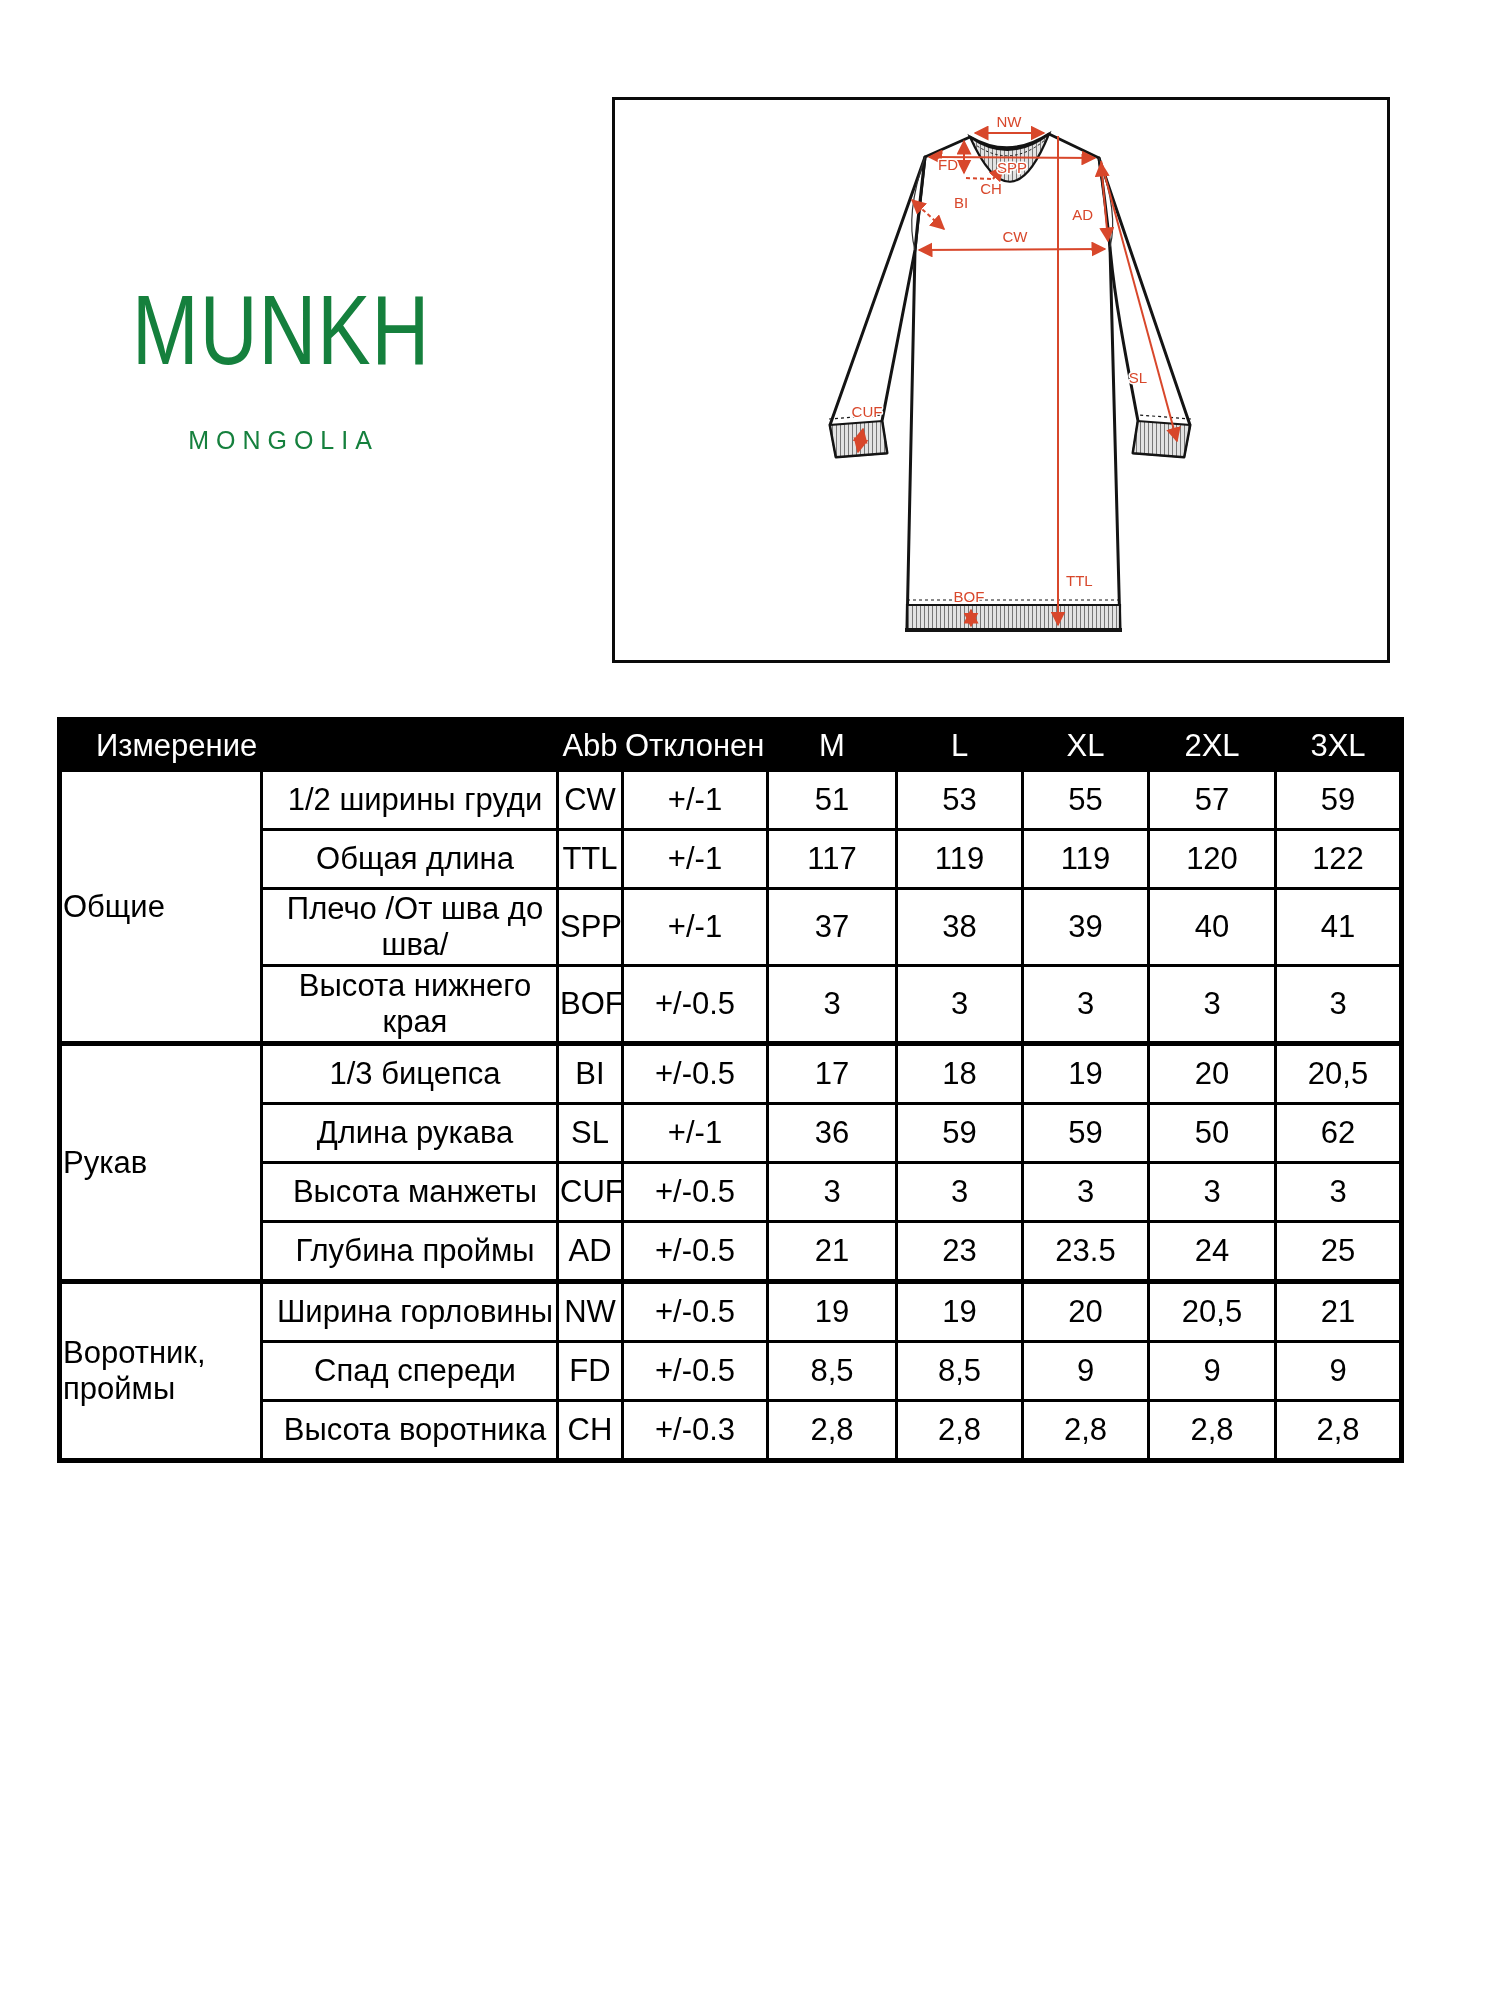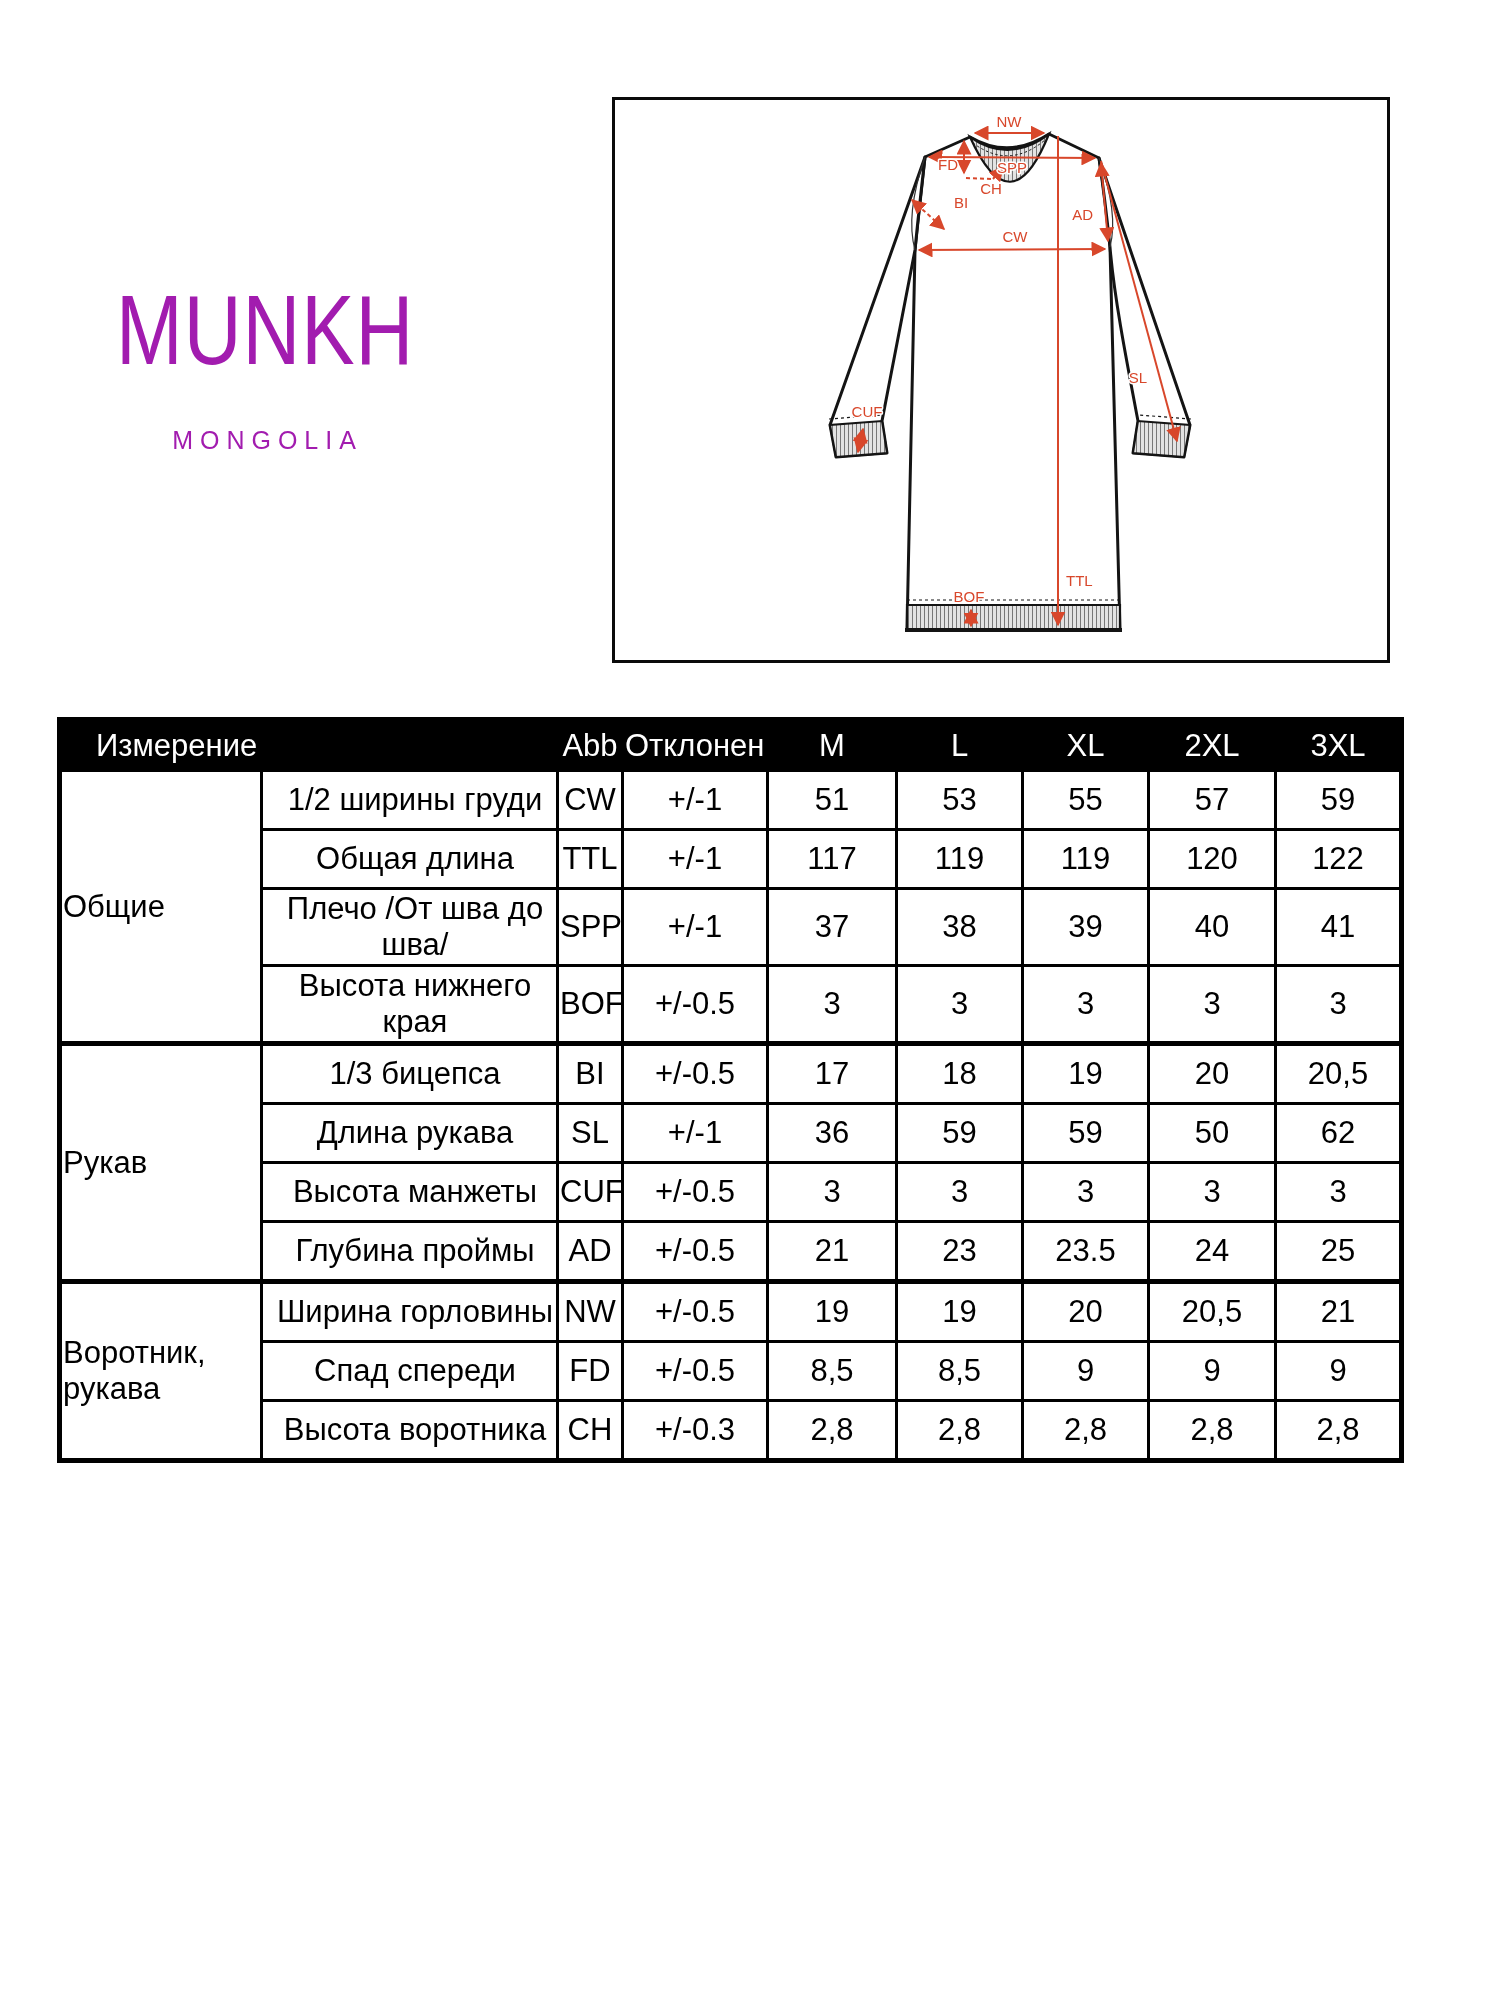--- a/index.html
+++ b/index.html
@@ -1,21 +1,21 @@
 <!DOCTYPE html>
 <html><head>
 <meta charset="utf-8">
 <style>
   html,body{margin:0;padding:0;}
   body{
     width:1500px;height:2000px;position:relative;background:#ffffff;
     font-family:"Liberation Sans", sans-serif;color:#000;
   }
   
-  .logo{position:absolute;left:116px;top:300px;width:296px;text-align:center;color:#a21caf;}
+  .logo{position:absolute;left:132px;top:300px;width:296px;text-align:center;color:#15803d;}
   .logo .brand{
     font-size:80px;letter-spacing:1px;font-weight:400;line-height:1;
     transform:scaleY(1.22);transform-origin:center bottom;white-space:nowrap;
   }
   .logo .sub{
     margin-top:46px;font-size:25px;letter-spacing:7px;font-weight:400;white-space:nowrap;
     text-indent:7px;
   }
   
   .draw-box{
@@ -227,21 +227,21 @@
       <td class="c-abb">AD</td>
       <td class="c-dev">+/-0.5</td>
       <td class="c-val">21</td>
       <td class="c-val">23</td>
       <td class="c-val">23.5</td>
       <td class="c-val">24</td>
       <td class="c-val">25</td>
     </tr>
 
     <tr class="grp">
-      <td class="c-group" rowspan="3">Воротник, рукава</td>
+      <td class="c-group" rowspan="3">Воротник, проймы</td>
       <td class="c-name">Ширина горловины</td>
       <td class="c-abb">NW</td>
       <td class="c-dev">+/-0.5</td>
       <td class="c-val">19</td>
       <td class="c-val">19</td>
       <td class="c-val">20</td>
       <td class="c-val">20,5</td>
       <td class="c-val">21</td>
     </tr>
     <tr>

